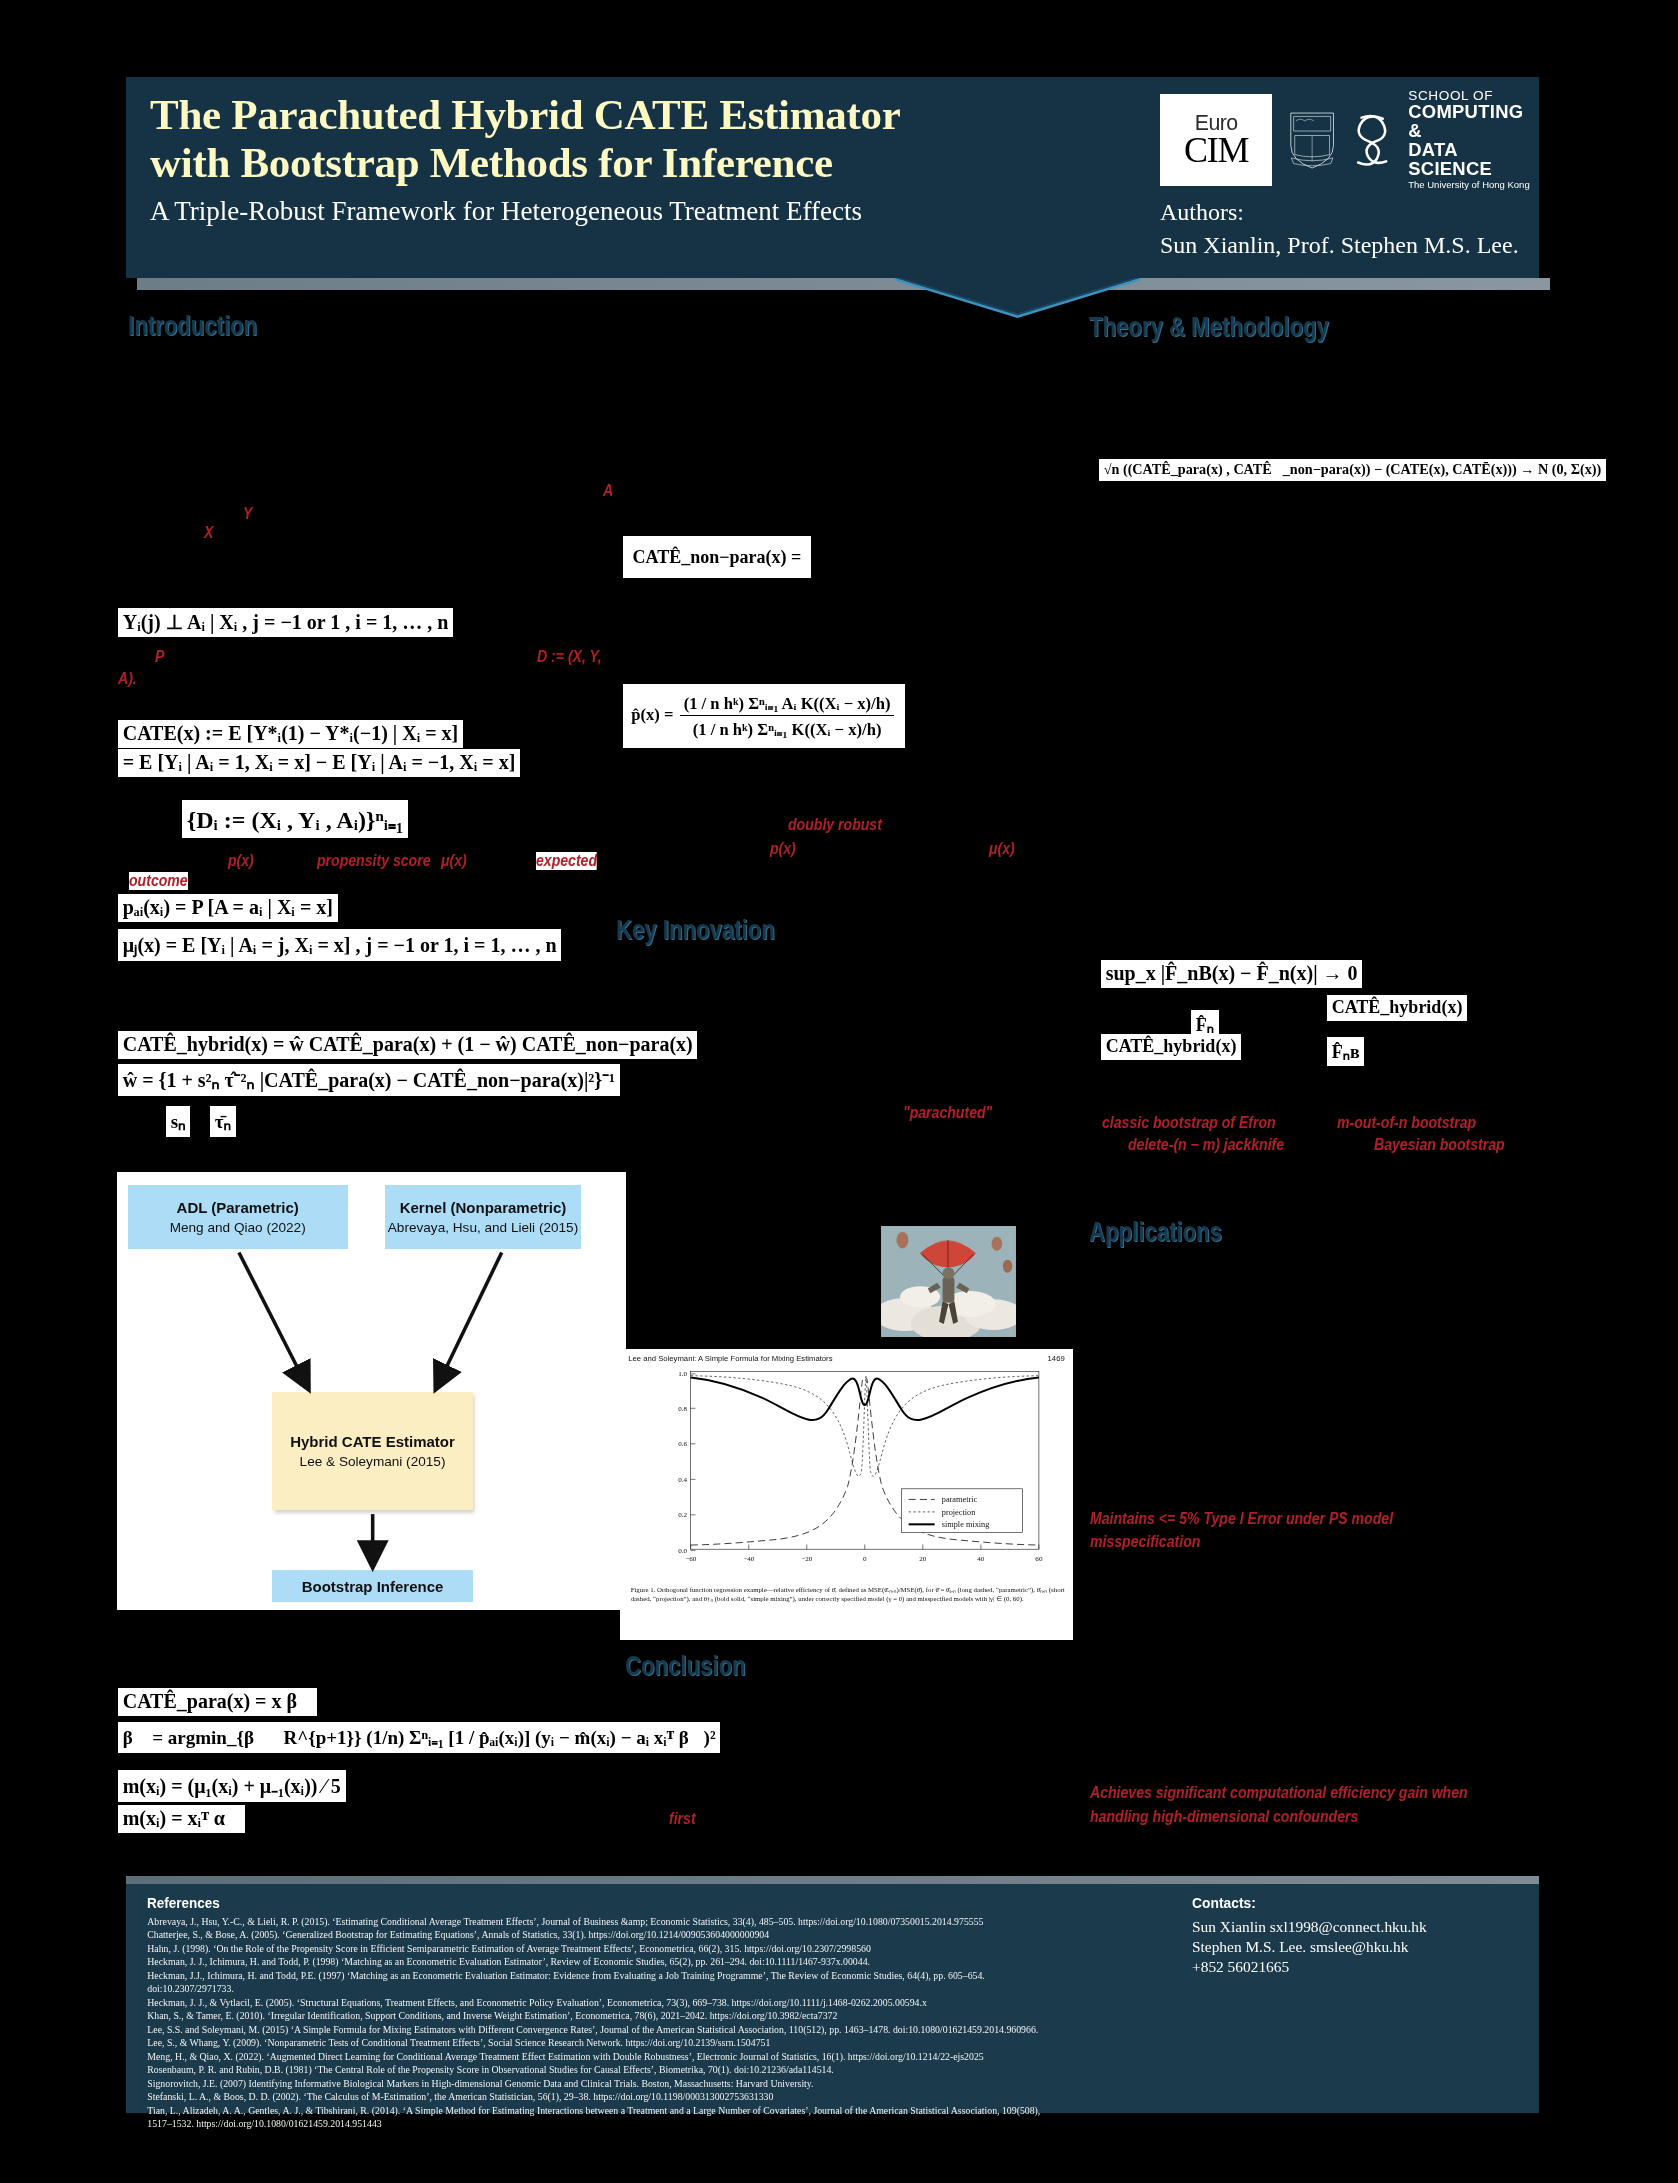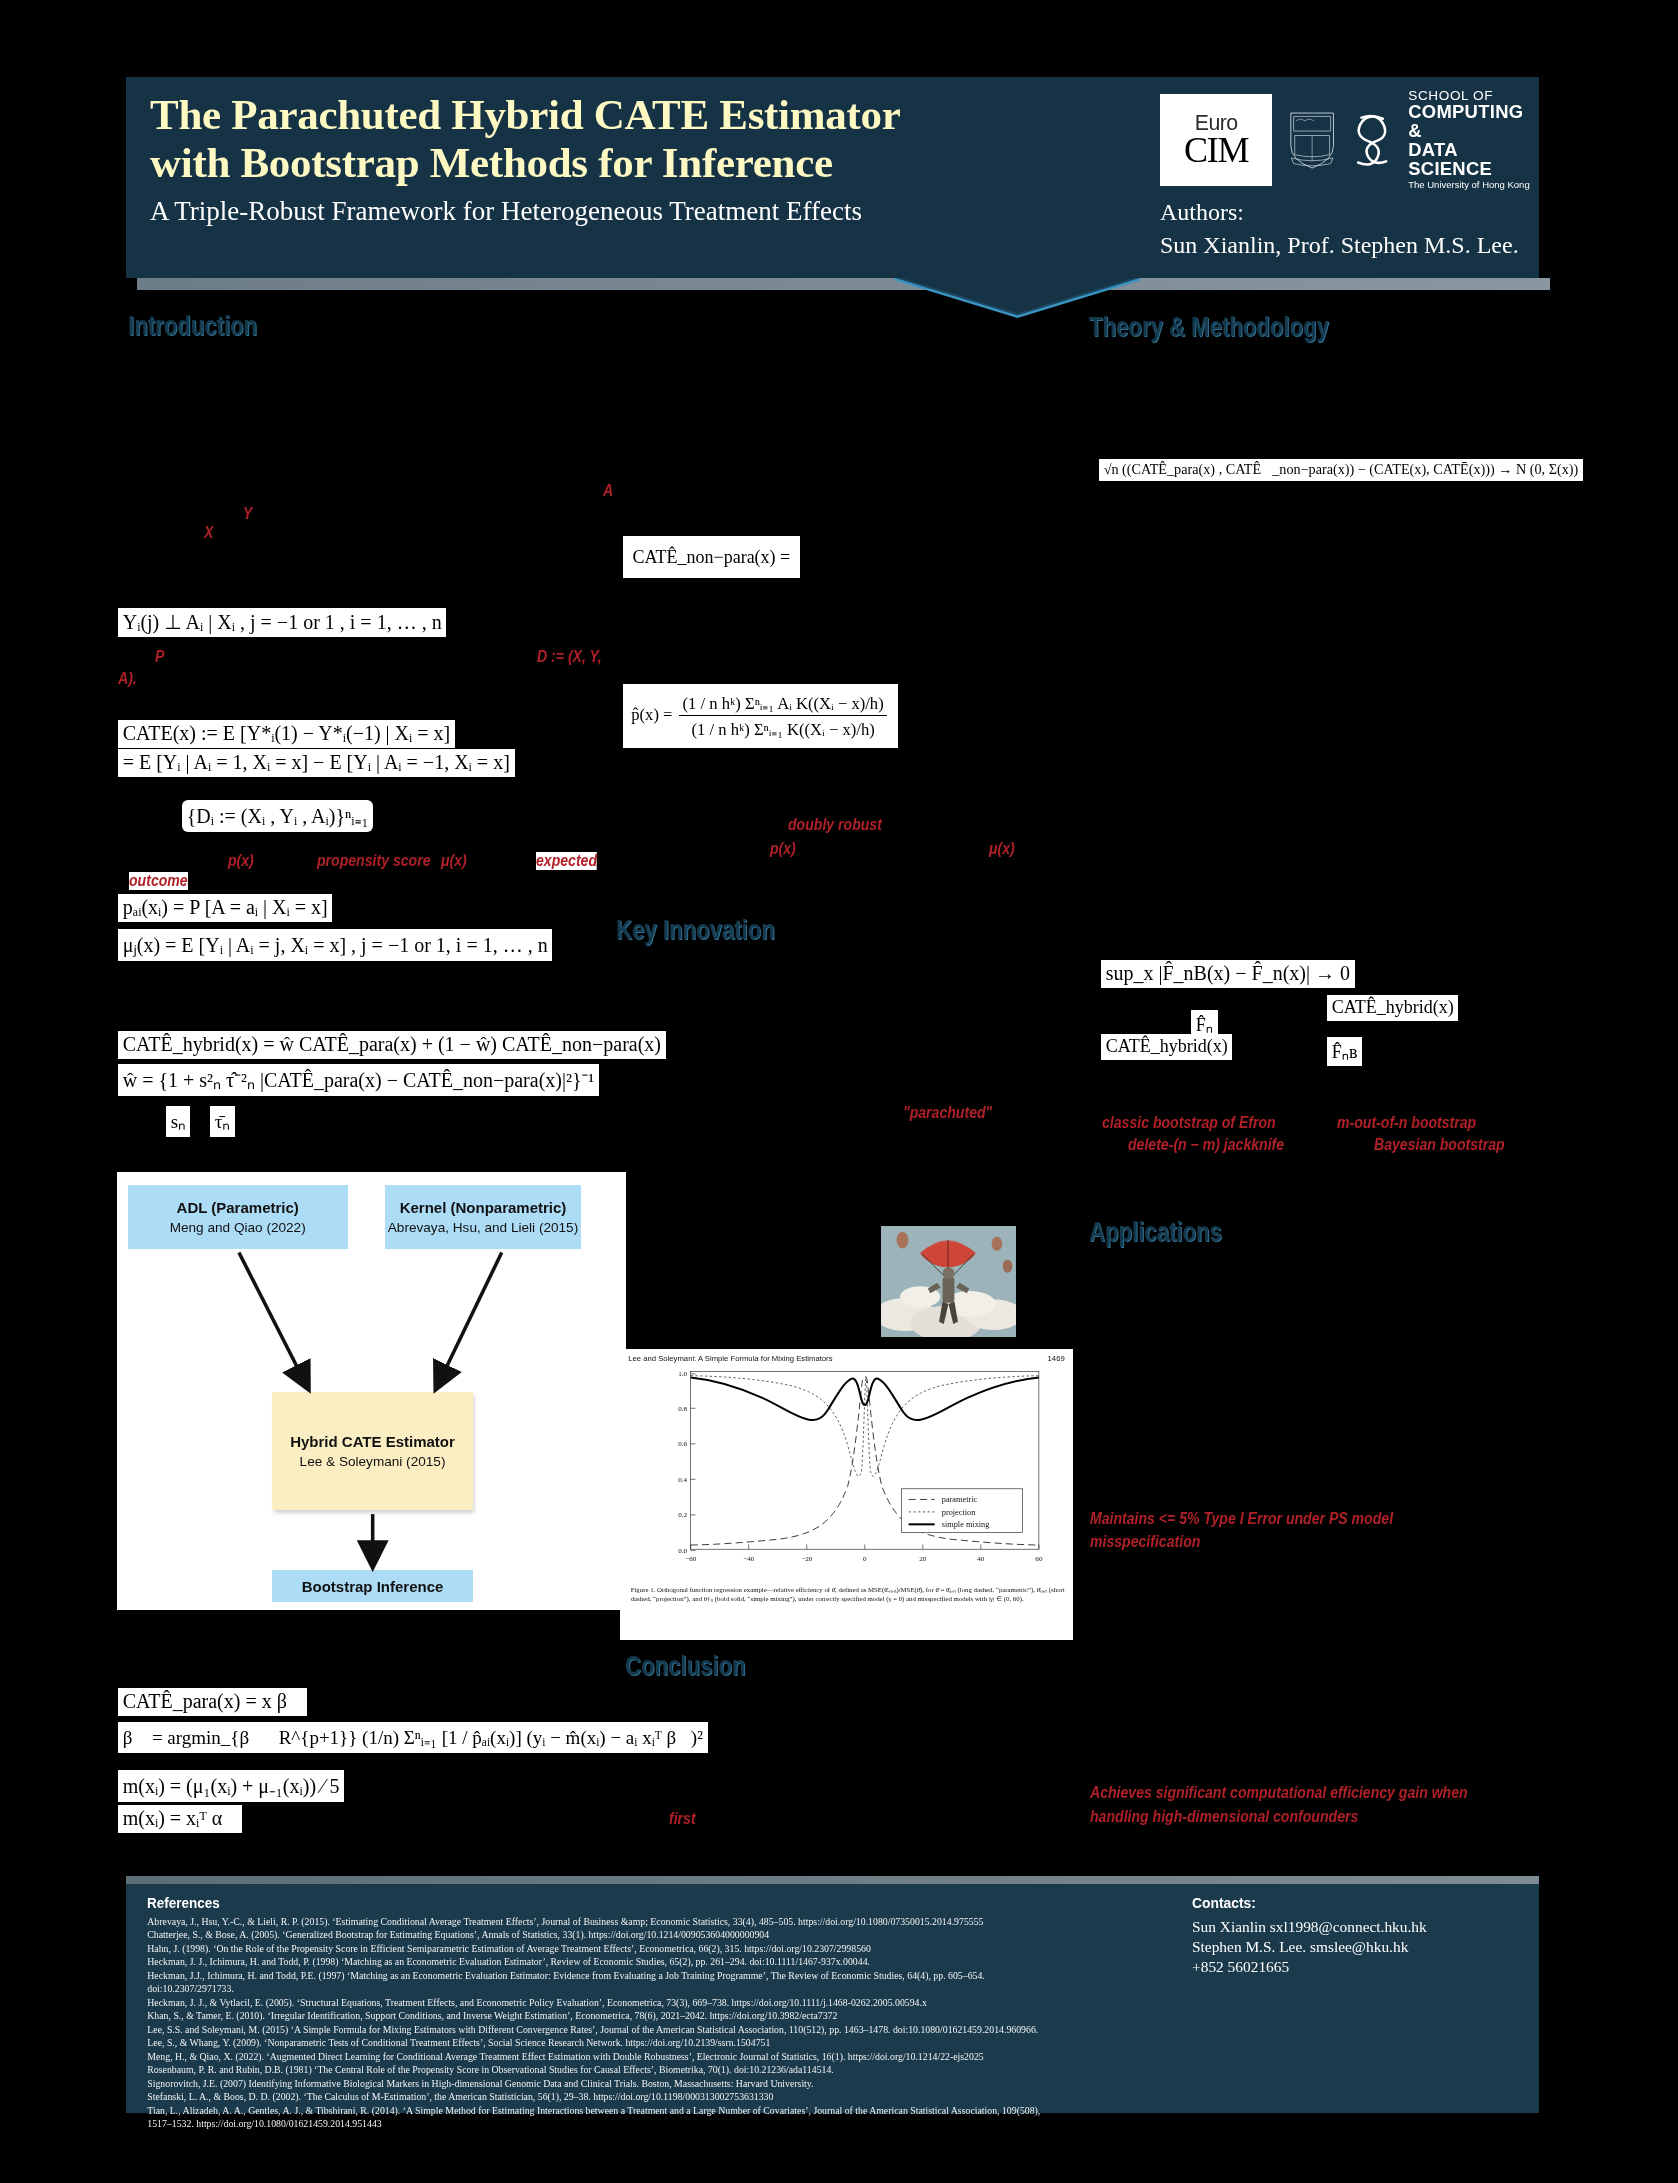--- a/index.html
+++ b/index.html
@@ -40,21 +40,21 @@
   #ribbon{left:893px;top:278px;width:249px;height:41px;}
 
   
   .sec-head{font-family:"Liberation Sans",sans-serif;font-weight:bold;font-style:normal;
       color:#15394d;font-size:27px;letter-spacing:0px;
       transform:scaleX(0.82);transform-origin:left center;
       text-shadow:1.2px 1.2px 0 #2f6f8f;white-space:nowrap;}
 
   
   .fx{background:#ffffff;color:#000;font-family:"Liberation Serif",serif;
-      display:inline-block;padding:2.4px 4.7px;white-space:nowrap;}
+      display:inline-block;padding:2.4px 4.7px;white-space:nowrap;font-weight:bold;}
   .frac{display:inline-flex;flex-direction:column;align-items:center;vertical-align:middle;
       margin:0 2.4px;}
   .frac .num{border-bottom:1.2px solid #000;padding:0 3.6px 1.2px;}
   .frac .den{padding:1.2px 3.6px 0;}
 
   
   .red{color:#b02028;font-family:"Liberation Sans",sans-serif;font-weight:bold;font-style:italic;
       transform:scaleX(0.88);transform-origin:left center;white-space:nowrap;}
   .redhl{background:#ffffff;}
 
@@ -154,21 +154,21 @@
 
 <div class="abs fx" style="left:118px;top:608px;font-size:20px;">Yᵢ(j) ⊥ Aᵢ | Xᵢ , j = −1 or 1 , i = 1, … , n</div>
 
 <div class="abs red" style="left:155px;top:648px;font-size:16px;">P</div>
 <div class="abs red" style="left:537px;top:648px;font-size:16px;">D := (X, Y,</div>
 <div class="abs red" style="left:118px;top:670px;font-size:16px;">A).</div>
 
 <div class="abs fx" style="left:118px;top:720px;font-size:20px;">CATE(x) :=  E [Y*ᵢ(1) − Y*ᵢ(−1) | Xᵢ = x]</div>
 <div class="abs fx" style="left:118px;top:749px;font-size:20px;">= E [Yᵢ | Aᵢ = 1, Xᵢ = x] − E [Yᵢ | Aᵢ = −1, Xᵢ = x]</div>
 
-<div class="abs fx" style="left:182px;top:800px;font-size:20px;border-radius:6px;">{Dᵢ :=  (Xᵢ , Yᵢ , Aᵢ)}ⁿᵢ₌₁</div>
+<div class="abs fx" style="left:182px;top:800px;font-size:24px;">{Dᵢ :=  (Xᵢ , Yᵢ , Aᵢ)}ⁿᵢ₌₁</div>
 
 <div class="abs red" style="left:228px;top:852px;font-size:16px;">p(x)</div>
 <div class="abs red" style="left:317px;top:852px;font-size:16px;">propensity score</div>
 <div class="abs red" style="left:441px;top:852px;font-size:16px;">μ(x)</div>
 <div class="abs red redhl" style="left:536px;top:852px;font-size:16px;">expected</div>
 <div class="abs red redhl" style="left:129px;top:872px;font-size:16px;">outcome</div>
 
 <div class="abs fx" style="left:118px;top:894px;font-size:20px;">pₐᵢ(xᵢ) = P [A = aᵢ | Xᵢ = x]</div>
 <div class="abs fx" style="left:118px;top:929px;font-size:20px;">μⱼ(x) = E [Yᵢ | Aᵢ = j, Xᵢ = x] , j = −1 or 1, i = 1, … , n</div>
 

